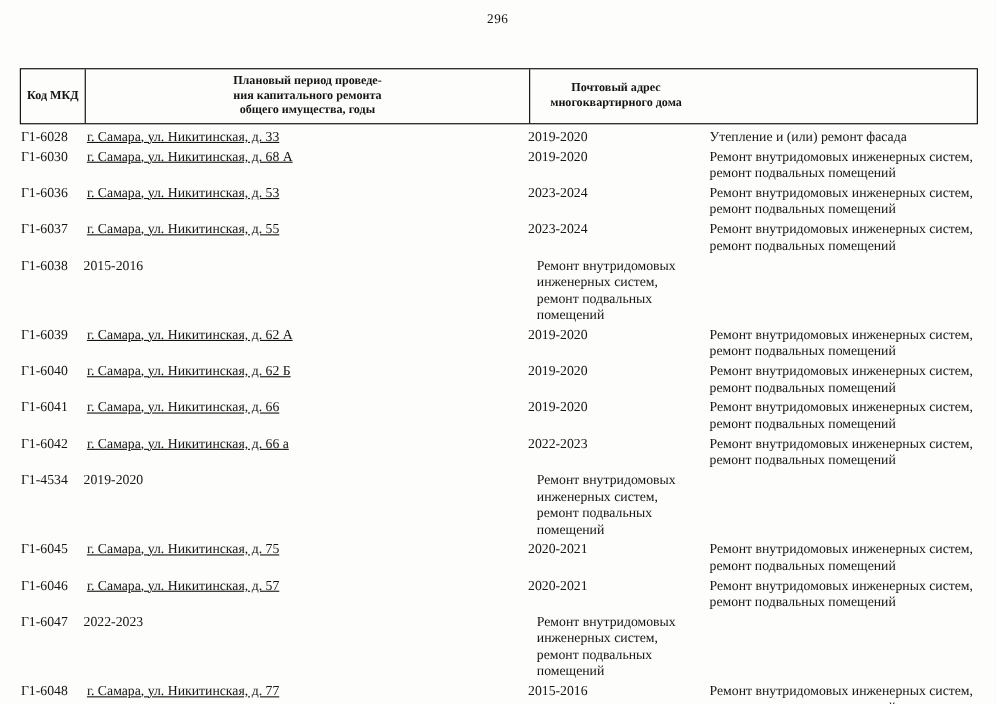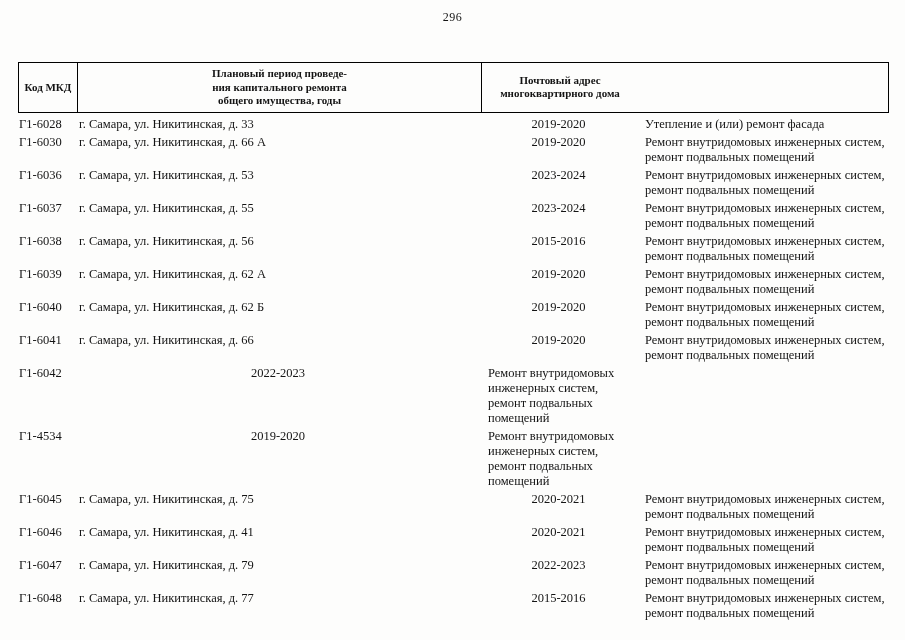--- a/index.html
+++ b/index.html
@@ -52,22 +52,22 @@
   .row {
     display: grid;
     grid-template-columns: 58px 404px 157px 1fr;
     padding: 1px 0 2px 0;
   }
   .cell {
     font-size: 12.5px;
     line-height: 15px;
   }
   .cell.code { padding-left: 1px; }
-  .cell.address { padding-left: 3px; }
-  .cell.period { text-align: center; font-family: Liberation Serif, serif; }
+  .cell.address { padding-left: 3px; text-decoration: underline; }
+  .cell.period { text-align: left; font-family: Liberation Serif, serif; }
   .cell.works { white-space: pre-line; padding-left: 8px; }
 </style>
 </head>
 <body>
 
 <div class="page">
 
   <div class="page-number">296</div>
 
   <div class="doc-table">
@@ -83,21 +83,21 @@
     <div class="table-body">
   <div class="row">
     <div class="cell code">Г1-6028</div>
     <div class="cell address">г. Самара, ул. Никитинская, д. 33</div>
     <div class="cell period">2019-2020</div>
     <div class="cell works">Утепление и (или) ремонт фасада</div>
   </div>
 
   <div class="row">
     <div class="cell code">Г1-6030</div>
-    <div class="cell address">г. Самара, ул. Никитинская, д. 66 А</div>
+    <div class="cell address">г. Самара, ул. Никитинская, д. 68 А</div>
     <div class="cell period">2019-2020</div>
     <div class="cell works">Ремонт внутридомовых инженерных систем,
 ремонт подвальных помещений</div>
   </div>
 
   <div class="row">
     <div class="cell code">Г1-6036</div>
     <div class="cell address">г. Самара, ул. Никитинская, д. 53</div>
     <div class="cell period">2023-2024</div>
     <div class="cell works">Ремонт внутридомовых инженерных систем,
@@ -107,21 +107,20 @@
   <div class="row">
     <div class="cell code">Г1-6037</div>
     <div class="cell address">г. Самара, ул. Никитинская, д. 55</div>
     <div class="cell period">2023-2024</div>
     <div class="cell works">Ремонт внутридомовых инженерных систем,
 ремонт подвальных помещений</div>
   </div>
 
   <div class="row">
     <div class="cell code">Г1-6038</div>
-    <div class="cell address">г. Самара, ул. Никитинская, д. 56</div>
     <div class="cell period">2015-2016</div>
     <div class="cell works">Ремонт внутридомовых инженерных систем,
 ремонт подвальных помещений</div>
   </div>
 
   <div class="row">
     <div class="cell code">Г1-6039</div>
     <div class="cell address">г. Самара, ул. Никитинская, д. 62 А</div>
     <div class="cell period">2019-2020</div>
     <div class="cell works">Ремонт внутридомовых инженерных систем,
@@ -139,20 +138,21 @@
   <div class="row">
     <div class="cell code">Г1-6041</div>
     <div class="cell address">г. Самара, ул. Никитинская, д. 66</div>
     <div class="cell period">2019-2020</div>
     <div class="cell works">Ремонт внутридомовых инженерных систем,
 ремонт подвальных помещений</div>
   </div>
 
   <div class="row">
     <div class="cell code">Г1-6042</div>
+    <div class="cell address">г. Самара, ул. Никитинская, д. 66 а</div>
     <div class="cell period">2022-2023</div>
     <div class="cell works">Ремонт внутридомовых инженерных систем,
 ремонт подвальных помещений</div>
   </div>
 
   <div class="row">
     <div class="cell code">Г1-4534</div>
     <div class="cell period">2019-2020</div>
     <div class="cell works">Ремонт внутридомовых инженерных систем,
 ремонт подвальных помещений</div>
@@ -161,29 +161,28 @@
   <div class="row">
     <div class="cell code">Г1-6045</div>
     <div class="cell address">г. Самара, ул. Никитинская, д. 75</div>
     <div class="cell period">2020-2021</div>
     <div class="cell works">Ремонт внутридомовых инженерных систем,
 ремонт подвальных помещений</div>
   </div>
 
   <div class="row">
     <div class="cell code">Г1-6046</div>
-    <div class="cell address">г. Самара, ул. Никитинская, д. 41</div>
+    <div class="cell address">г. Самара, ул. Никитинская, д. 57</div>
     <div class="cell period">2020-2021</div>
     <div class="cell works">Ремонт внутридомовых инженерных систем,
 ремонт подвальных помещений</div>
   </div>
 
   <div class="row">
     <div class="cell code">Г1-6047</div>
-    <div class="cell address">г. Самара, ул. Никитинская, д. 79</div>
     <div class="cell period">2022-2023</div>
     <div class="cell works">Ремонт внутридомовых инженерных систем,
 ремонт подвальных помещений</div>
   </div>
 
   <div class="row">
     <div class="cell code">Г1-6048</div>
     <div class="cell address">г. Самара, ул. Никитинская, д. 77</div>
     <div class="cell period">2015-2016</div>
     <div class="cell works">Ремонт внутридомовых инженерных систем,

